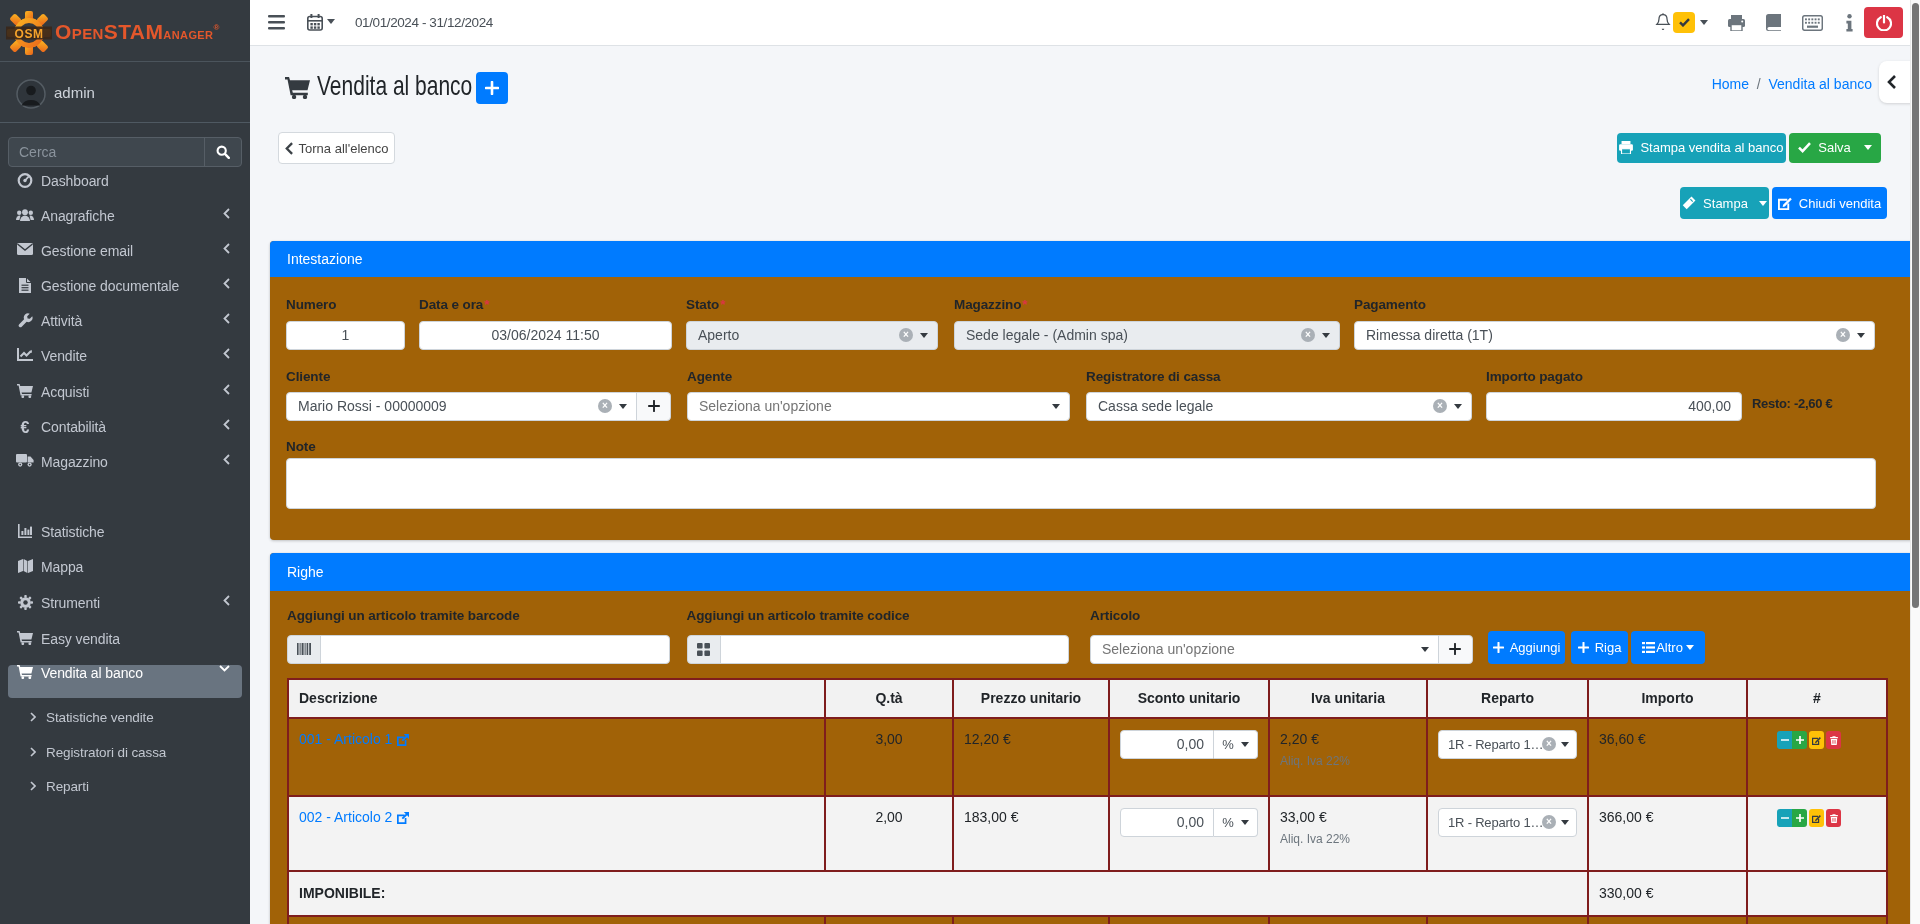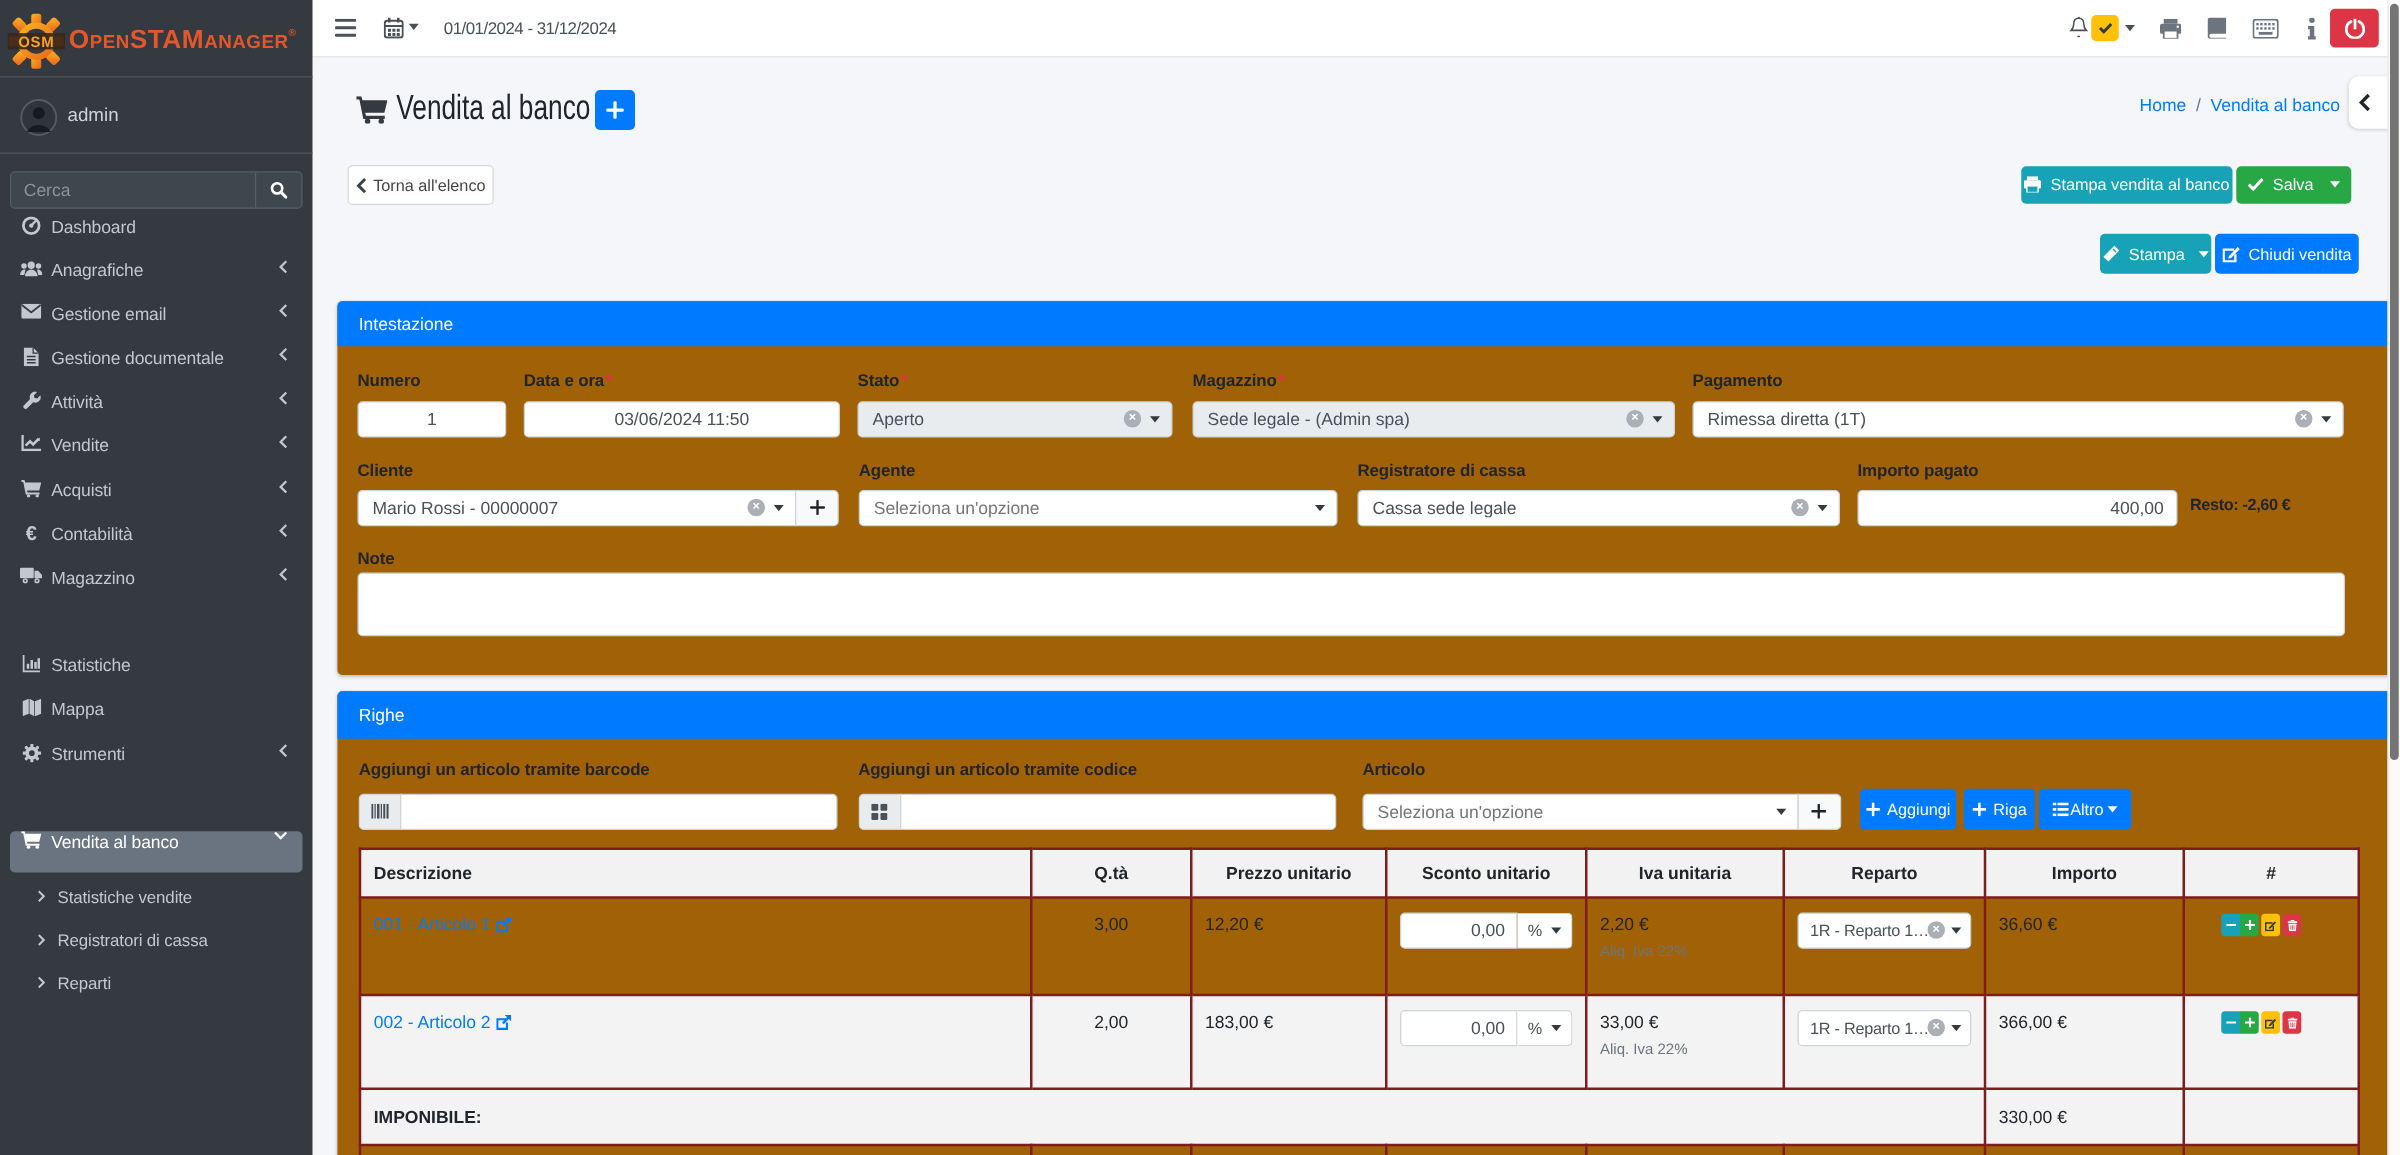--- a/index.html
+++ b/index.html
@@ -191,21 +191,21 @@
           <rect x="-1" y="21" width="10" height="8" rx="2"></rect>
           <rect x="37" y="21" width="10" height="8" rx="2"></rect>
         </g>
       </g>
       <circle cx="23" cy="25" r="15"></circle>
     </g>
     <circle cx="23" cy="25" r="10" fill="#343a40"></circle>
     <rect x="0" y="18.5" width="46" height="13" fill="#38271a" opacity="0.92"></rect>
     <text x="23" y="29.5" font-size="12" font-weight="bold" fill="#f6a32c" text-anchor="middle" font-family="Liberation Sans,sans-serif" letter-spacing="0.5">OSM</text>
   </svg>
-  <div style="position:absolute;left:55px;top:20px;width:190px;color:#e4572b;font-weight:700;white-space:nowrap;letter-spacing:0.4px"><span style="font-size:21px">O</span><span style="font-size:15px">PEN</span><span style="font-size:21px">STA</span><span style="font-size:21px">M</span><span style="font-size:15px">ANAGER</span><span style="font-size:8px;vertical-align:9px">®</span></div>
+  <div style="position:absolute;left:55px;top:20px;width:190px;color:#e4572b;font-weight:700;white-space:nowrap;letter-spacing:0.4px"><span style="font-size:21px">O</span><span style="font-size:15px">PEN</span><span style="font-size:21px">STA</span><span style="font-size:21px">M</span><span style="font-size:11px">ANAGER</span><span style="font-size:8px;vertical-align:9px">®</span></div>
 </div>
 <div id="userpanel">
   <svg width="30" height="30" viewBox="0 0 30 30" style="position:absolute;left:16px;top:16px">
     <circle cx="15" cy="15" r="14" fill="#2f353b" stroke="#545c63" stroke-width="1.5"></circle>
     <circle cx="15" cy="11.5" r="4.8" fill="#181b1e"></circle>
     <path d="M5.5 26.5 a10.5 9.5 0 0 1 19 0 z" fill="#181b1e"></path>
   </svg>
   <div style="position:absolute;left:54px;top:21px;color:#ced3da;font-size:15px">admin</div>
 </div>
 
@@ -346,20 +346,27 @@
               </g>
             </g>
           </g>
           <circle cx="8" cy="8" r="2.4" fill="#343a40"></circle>
         </svg>
       </span>Strumenti<span class="chev">
         <svg width="7" height="11" viewBox="0 0 7 11">
           <path d="M6 1 L1.5 5.5 L6 10" fill="none" stroke="#c2c7d0" stroke-width="1.8"></path>
         </svg>
       </span></div>
+<div class="mi" style="top:630.5px"><span class="ic">
+        <svg width="16" height="14" viewBox="0 0 16 14">
+          <path d="M0 0 h2.6 l0.6 2 H16 l-1.6 6.4 H4.6 l0.4 1.6 h9.6 v1.6 H3.6 L1.6 1.6 H0z" fill="#c2c7d0"></path>
+          <circle cx="5.8" cy="12.7" r="1.4" fill="#c2c7d0"></circle>
+          <circle cx="12.8" cy="12.7" r="1.4" fill="#c2c7d0"></circle>
+        </svg>
+      </span>Easy vendita</div>
 <div class="mi active" style="top:664.5px"><span class="ic">
         <svg width="16" height="14" viewBox="0 0 16 14">
           <path d="M0 0 h2.6 l0.6 2 H16 l-1.6 6.4 H4.6 l0.4 1.6 h9.6 v1.6 H3.6 L1.6 1.6 H0z" fill="#fff"></path>
           <circle cx="5.8" cy="12.7" r="1.4" fill="#fff"></circle>
           <circle cx="12.8" cy="12.7" r="1.4" fill="#fff"></circle>
         </svg>
       </span>Vendita al banco<span class="chev">
         <svg width="11" height="7" viewBox="0 0 11 7">
           <path d="M1 1 L5.5 5.5 L10 1" fill="none" stroke="#fff" stroke-width="1.8"></path>
         </svg>
@@ -404,21 +411,21 @@
 <div class="s2" style="left:1354px;top:320.5px;width:521px">
     <span class="t">Rimessa diretta (1T)</span>
     <span class="x">×</span>
     <span class="car"></span>
   </div>
 <div class="lb" style="left:286px;top:365.5px">Cliente</div>
 <div class="lb" style="left:687px;top:365.5px">Agente</div>
 <div class="lb" style="left:1086px;top:365.5px">Registratore di cassa</div>
 <div class="lb" style="left:1486px;top:365.5px">Importo pagato</div>
 <div class="s2" style="left:286px;top:391.5px;width:351px;border-radius:4px 0 0 4px">
-    <span class="t">Mario Rossi - 00000007</span>
+    <span class="t">Mario Rossi - 00000009</span>
     <span class="x">×</span>
     <span class="car"></span>
   </div>
 <div class="addon" style="left:636px;top:391.5px;width:35px;border-radius:0 4px 4px 0;background:#f8f9fa">
     <svg width="12" height="12" viewBox="0 0 14 14">
       <path d="M7 1 V13 M1 7 H13" stroke="#212529" stroke-width="2.2" stroke-linecap="round"></path>
     </svg>
   </div>
 <div class="s2" style="left:687px;top:391.5px;width:382.5px">
     <span class="t ph">Seleziona un'opzione</span>

